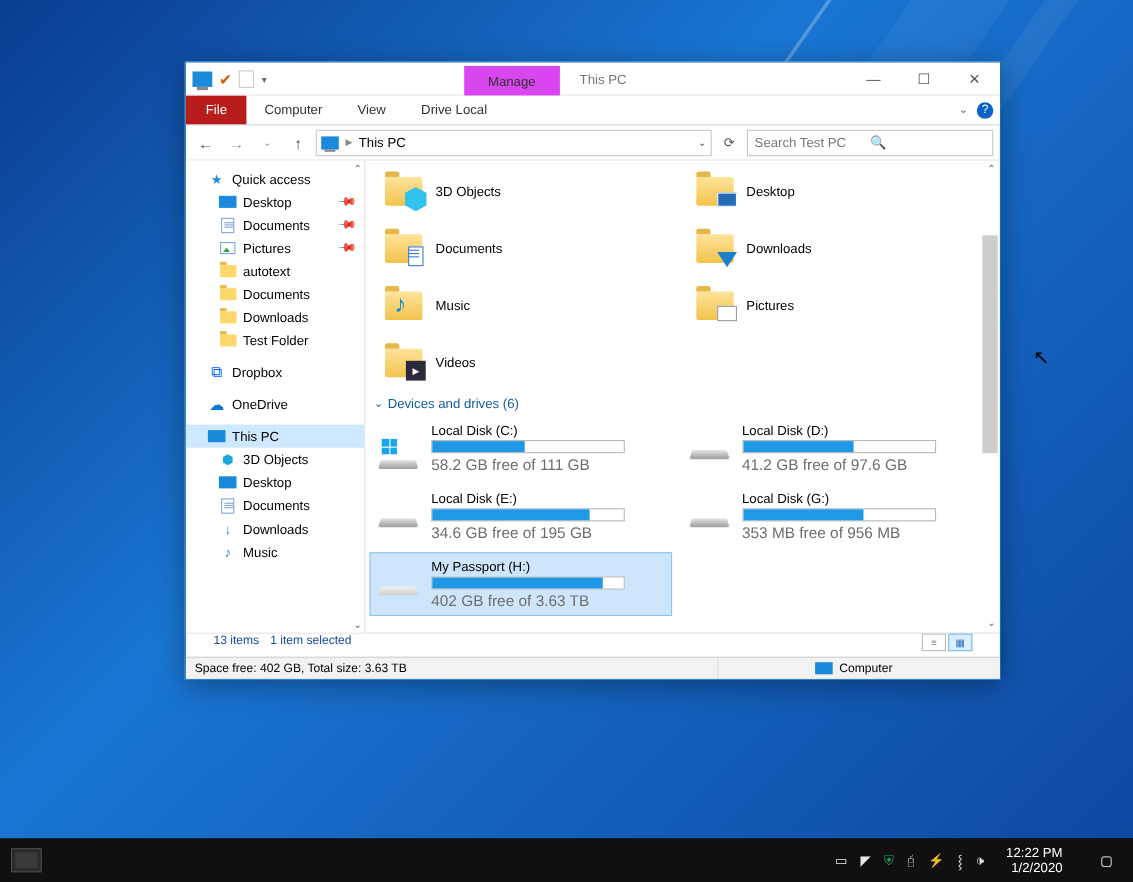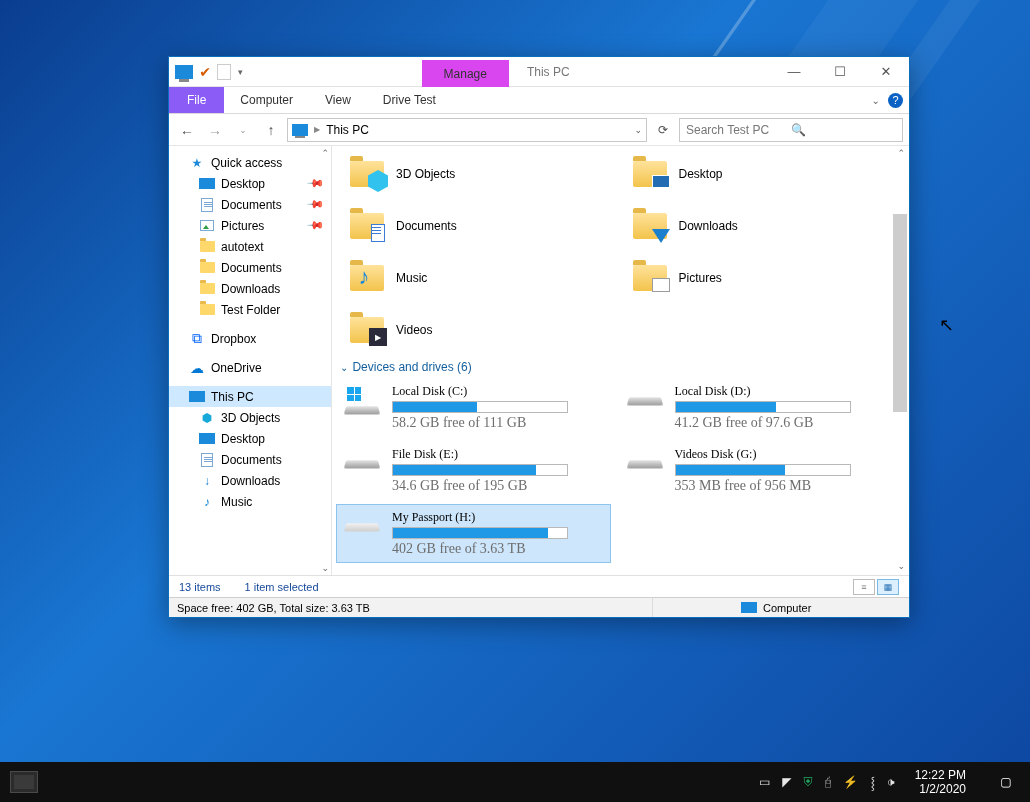--- a/index.html
+++ b/index.html
@@ -47,21 +47,21 @@
   }
   .title-text { color:#777; align-self:center; margin-left:18px; font-size:12px; }
   .caption-btns { margin-left:auto; display:flex; }
   .caption-btn { width:46px; display:flex; align-items:center; justify-content:center; color:#555; font-size:13px; cursor:default; }
 
   .ribbon-tabs {
     height:27px; background:#fff; border-bottom:1px solid #dadada;
     display:flex; align-items:stretch; font-size:12px;
   }
   .rtab { padding:6px 16px 5px; color:#333; cursor:default; }
-  .rtab.file { background:#8b5cf6; color:#fff; padding:6px 18px; }
+  .rtab.file { background:#b91c1c; color:#fff; padding:6px 18px; }
   .rtab.ctx { color:#333; }
   .ribbon-right { margin-left:auto; display:flex; align-items:center; padding-right:6px; gap:8px; color:#666; }
   .help-icon { width:15px; height:15px; border-radius:50%; background:#0b62c4; color:#fff; font-size:11px; display:flex; align-items:center; justify-content:center; }
 
   
   .addr-row { height:32px; display:flex; align-items:center; gap:4px; padding:3px 6px; border-bottom:1px solid #e5e5e5; }
   .nav-btn { width:24px; height:24px; display:flex; align-items:center; justify-content:center; color:#9a9a9a; font-size:14px; border-radius:2px; }
   .nav-btn.enabled { color:#4d4d4d; }
   .addr-box {
     flex:1; height:24px; border:1px solid #c8c8c8; display:flex; align-items:center;
@@ -137,40 +137,39 @@
 
   .section-header{
     display:flex; align-items:center; gap:4px; padding:4px 8px; color:#135f9e; font-size:12px; cursor:default;
   }
   .section-header .chev { font-size:10px; }
 
   .drives-grid{
     display:grid; grid-template-columns:1fr 1fr; column-gap:8px; row-gap:4px; padding:0 16px 6px 4px;
   }
   .drive-item{
-    display:flex; gap:10px; padding:6px 6px; cursor:default; align-items:flex-start;
+    display:flex; gap:10px; padding:6px 6px; cursor:default; align-items:flex-end;
     border-radius:0;
-    font-family:Liberation Serif, serif;
   }
   .drive-item.sel{ background:#cde6fb; border:1px solid #8cc4ef; padding:5px 5px;}
   .drv-icon{ width:40px; height:34px; display:flex; align-items:center; justify-content:center;}
   .drv-disk{ width:34px; height:10px; background:linear-gradient(#e6e6e6,#9e9e9e); border-radius:2px; transform:perspective(40px) rotateX(35deg);}
   .drv-win{ position:relative; width:34px; height:28px;}
   .drv-win .drv-disk{ position:absolute; bottom:0; left:0;}
   .drv-win .winlogo{ position:absolute; top:0; left:2px; width:14px; height:14px; display:grid; grid-template-columns:1fr 1fr; grid-template-rows:1fr 1fr; gap:1px;}
   .winlogo span{ background:#18a7ef;}
   .drv-body{ flex:1; display:flex; flex-direction:column; gap:2px;}
   .drv-title{ font-size:12px; }
   .drv-bar{ width:176px; height:12px; border:1px solid #b8b8b8; background:#fff; position:relative;}
   .drv-fill{ position:absolute; top:0; left:0; bottom:0; background:#1f99e6;}
   .drv-sub{ font-size:14px; color:#6d6d6d; }
 
   .statusbar{
-    height:22px; border-top:1px solid #e0e0e0; display:flex; align-items:center;
-    font-size:11px; color:#16499a; padding:0 10px; gap:24px;
+    height:22px; border-top:1px solid #e0e0e0; display:flex; 
+    font-size:11px; color:#16499a; padding:0 25px; gap:10px;
   }
   .statusbar .right-views{ margin-left:auto; display:flex; gap:2px; }
   .view-btn{ width:22px; height:16px; border:1px solid #bcbcbc; background:#fff; display:flex; align-items:center; justify-content:center; font-size:9px; color:#777;}
   .view-btn.sel{ background:#dbefff; border-color:#7ab9e6; color:#2a72b5;}
 
   .footer{
     height:20px; border-top:1px solid #cfcfcf; background:#f2f2f2;
     display:flex; align-items:center; font-size:11px; padding:0 8px;
   }
   .footer-sep{ width:1px; align-self:stretch; background:#dcdcdc; margin:0 0 0 auto;}
@@ -216,21 +215,21 @@
       <div class="caption-btn">—</div>
       <div class="caption-btn">☐</div>
       <div class="caption-btn close">✕</div>
     </div>
   </div>
 
   <div class="ribbon-tabs">
     <div class="rtab file">File</div>
     <div class="rtab">Computer</div>
     <div class="rtab">View</div>
-    <div class="rtab ctx">Drive Test</div>
+    <div class="rtab ctx">Drive Local</div>
     <div class="ribbon-right">
       <span style="font-size:10px;">⌄</span>
       <div class="help-icon">?</div>
     </div>
   </div>
 
   <div class="addr-row">
     <div class="nav-btn enabled">←</div>
     <div class="nav-btn">→</div>
     <div class="nav-btn" style="font-size:9px;">⌄</div>
@@ -459,33 +458,33 @@
                 <div class="drv-fill" style="width:58%"></div>
               </div>
             <div class="drv-sub">41.2 GB free of 97.6 GB</div>
           </div>
         </div>
         <div class="drive-item">
           <div class="drv-icon">
               <div class="drv-disk"></div>
             </div>
           <div class="drv-body">
-            <div class="drv-title">File Disk (E:)</div>
+            <div class="drv-title">Local Disk (E:)</div>
             <div class="drv-bar">
                 <div class="drv-fill" style="width:82%"></div>
               </div>
             <div class="drv-sub">34.6 GB free of 195 GB</div>
           </div>
         </div>
         <div class="drive-item">
           <div class="drv-icon">
               <div class="drv-disk"></div>
             </div>
           <div class="drv-body">
-            <div class="drv-title">Videos Disk (G:)</div>
+            <div class="drv-title">Local Disk (G:)</div>
             <div class="drv-bar">
                 <div class="drv-fill" style="width:63%"></div>
               </div>
             <div class="drv-sub">353 MB free of 956 MB</div>
           </div>
         </div>
         <div class="drive-item sel">
           <div class="drv-icon">
               <div class="drv-disk" style="background:linear-gradient(#f2f2f2,#cfcfcf);"></div>
             </div>

